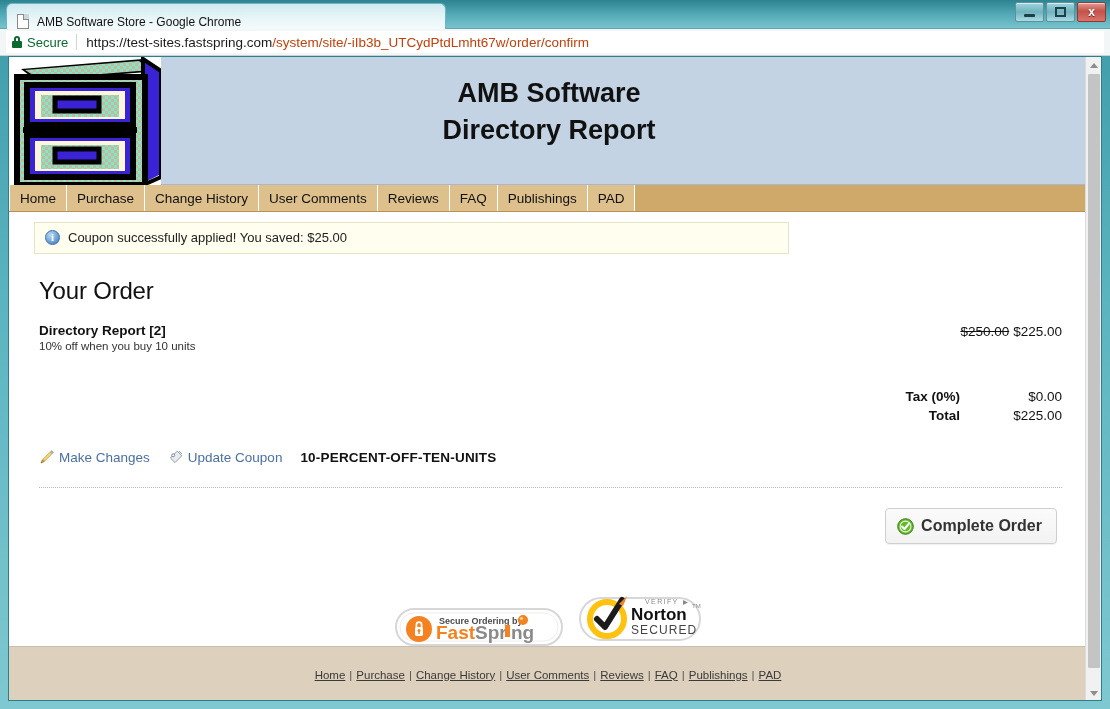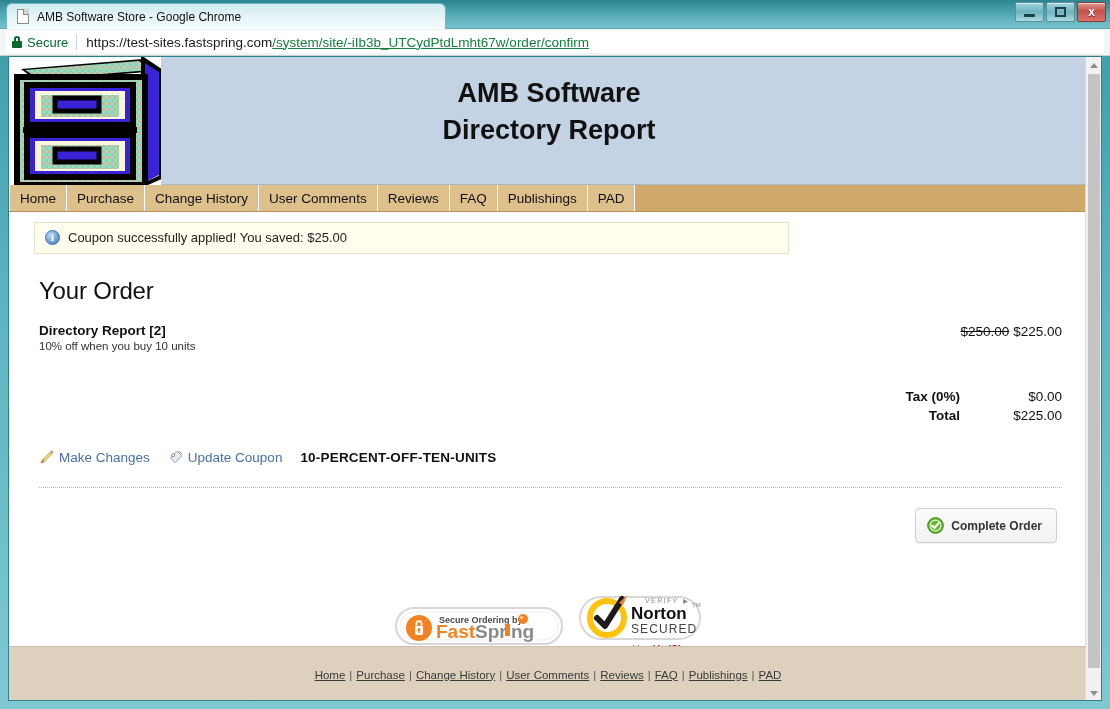--- a/index.html
+++ b/index.html
@@ -22,21 +22,21 @@
     position: relative;
     background: linear-gradient(180deg,#2d8390 0%,#4ea6b3 45%,#78c3cd 100%);
     border-bottom: 1px solid rgba(255,255,255,.25);
   }
   #titlebar .tab-shape {
     position: absolute; left: 6px; top: 3px;
     height: 26px; width: 440px;
     background: linear-gradient(180deg,#cfeaf0 0%, #e9f6f8 60%, #f4fbfc 100%);
     border-top-left-radius: 6px; border-top-right-radius: 6px;
     border: 1px solid #6fb6c2; border-bottom: none;
-    display: flex; align-items: center;
+    display: flex; align-items: flex-end;
     padding: 0 10px;
   }
   #titlebar .page-glyph {
     width: 12px; height: 15px; flex: 0 0 auto;
     background: #fff; border: 1px solid #8a8a8a;
     margin-right: 8px; position: relative;
   }
   #titlebar .page-glyph:after{
     content:""; position:absolute; right:-1px; top:-1px;
     width:5px; height:5px; background:#c8d8dc;
@@ -79,21 +79,21 @@
     font-size: 13px;
   }
   .lock-ico {
     width: 10px; height: 12px; position: relative; margin-right: 5px; flex:0 0 auto;
   }
   .lock-ico .body { position:absolute; bottom:0; left:0; width:10px; height:7px; background:#0b6b2e; border-radius:1px;}
   .lock-ico .shackle { position:absolute; top:0; left:2px; width:6px; height:6px; border:2px solid #0b6b2e; border-bottom:none; border-radius:4px 4px 0 0;}
   .secure-word { color:#0b6b2e; font-size:13px; margin-right:8px; }
   .omni-sep { width:1px; height:16px; background:#cfd6d8; margin-right:9px;}
   .url { font-size:13.5px; white-space: nowrap; }
-  .url .dim { color:#15803d;text-decoration:underline; }
+  .url .dim { color:#c2410c; }
   .url .strong { color:#1b1b1b; }
 
   
   #viewport {
     position: absolute;
     left: 8px; top: 56px;
     width: 1094px; height: 645px;
     background: #fff;
     border: 1px solid #2e7f8b;
     overflow: hidden;
@@ -225,21 +225,21 @@
   }
   #complete-order {
     background: linear-gradient(180deg,#fbfbfb 0%, #f2f2f2 100%);
     border: 1px solid #cfcfcf;
     border-radius: 4px;
     padding: 8px 14px 8px 11px;
     display: flex; align-items: center;
     cursor: pointer;
     box-shadow: 0 1px 1px rgba(0,0,0,.06);
   }
-  #complete-order .lbl { font-size: 12px; font-weight: bold; color:#333; margin-left:7px;}
+  #complete-order .lbl { font-size: 16px; font-weight: bold; color:#333; margin-left:7px;}
   .check-ico { width:17px; height:17px; flex:0 0 auto;}
 
   #badges {
     display:flex; justify-content:center; align-items:center;
     gap: 16px;
     margin-top: 48px;
   }
 
   
   #sitefooter {

